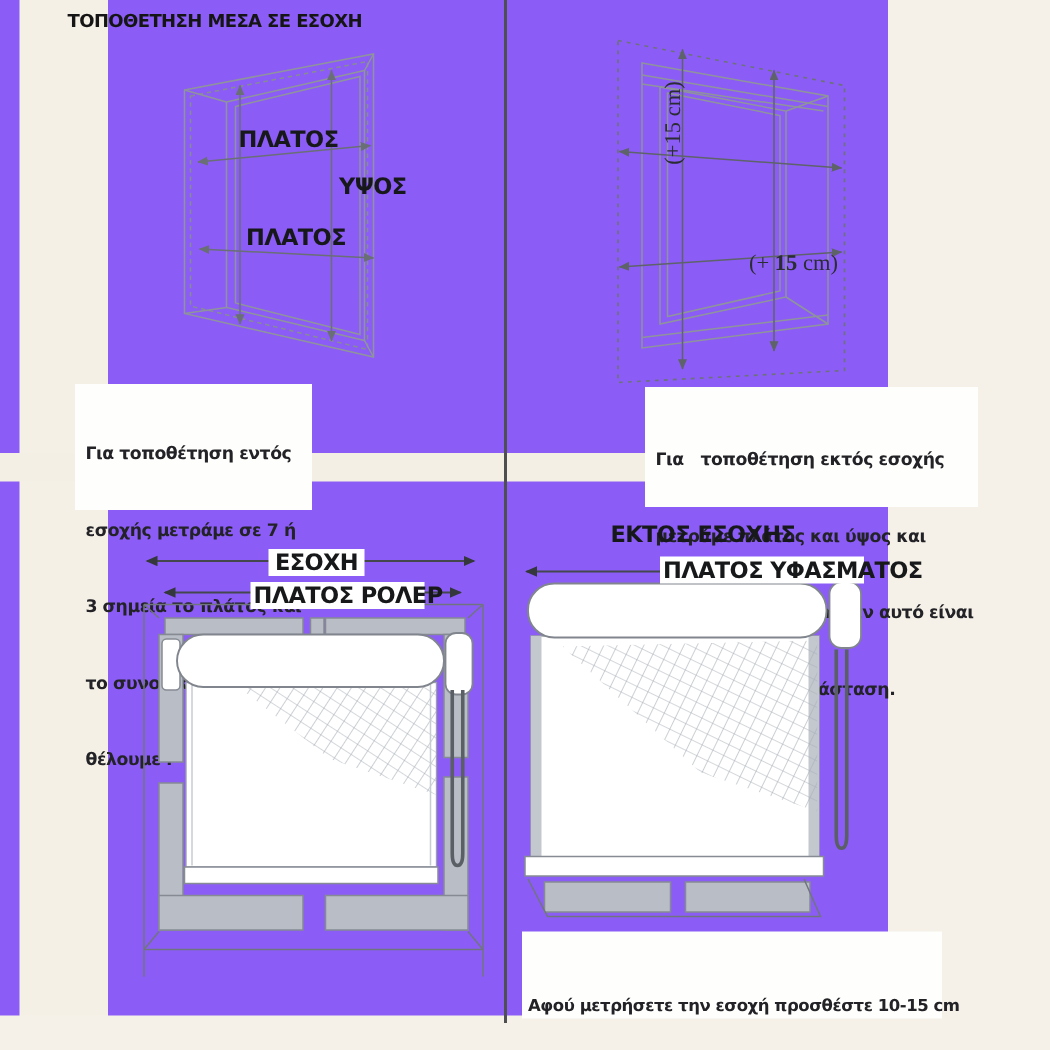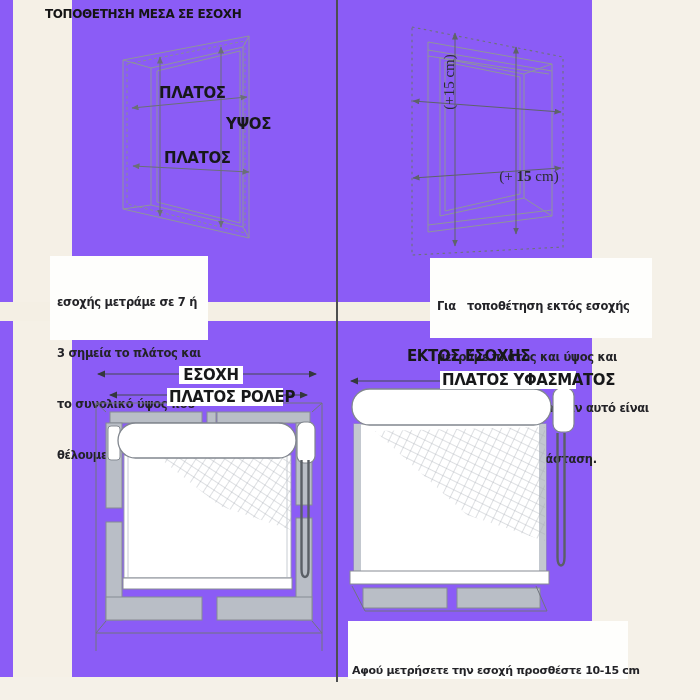--- a/index.html
+++ b/index.html
@@ -60,20 +60,21 @@
       <line x1="48" y1="141" x2="164" y2="147" marker-start="url(#aS1)" marker-end="url(#aE1)"></line>
     </g>
   </svg>
 
   <div class="title" style="left:45px;top:7px;">ΤΟΠΟΘΕΤΗΣΗ ΜΕΣΑ ΣΕ ΕΣΟΧΗ</div>
   <div class="lbl" style="left:159px;top:84px;width:62px;">ΠΛΑΤΟΣ</div>
   <div class="lbl" style="left:164px;top:149px;width:62px;">ΠΛΑΤΟΣ</div>
   <div class="lbl" style="left:226px;top:115px;width:44px;">ΥΨΟΣ</div>
 
   <div class="para" style="left:57px;top:260px;">
+    <div>Για τοποθέτηση εντός</div>
     <div>εσοχής μετράμε σε 7 ή</div>
     <div>3 σημεία το πλάτος και</div>
     <div>το συνολικό ύψος που</div>
     <div>θέλουμε .</div>
   </div>
 
   <svg style="left:400px;top:15px;" width="180" height="250" viewBox="0 0 180 250">
     <defs>
       <marker id="aE2" markerWidth="9" markerHeight="8" refX="6.5" refY="3" orient="auto" markerUnits="userSpaceOnUse">
           <path d="M0,0 L7,3 L0,6 Z" fill="#5e6369"></path>

